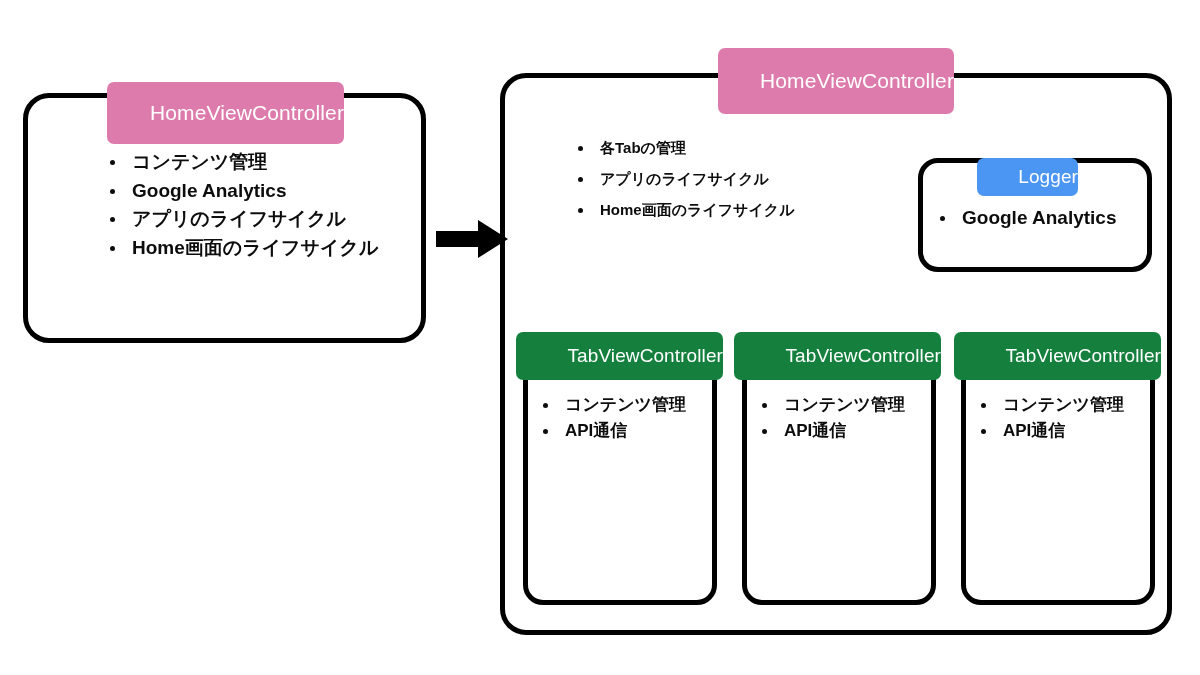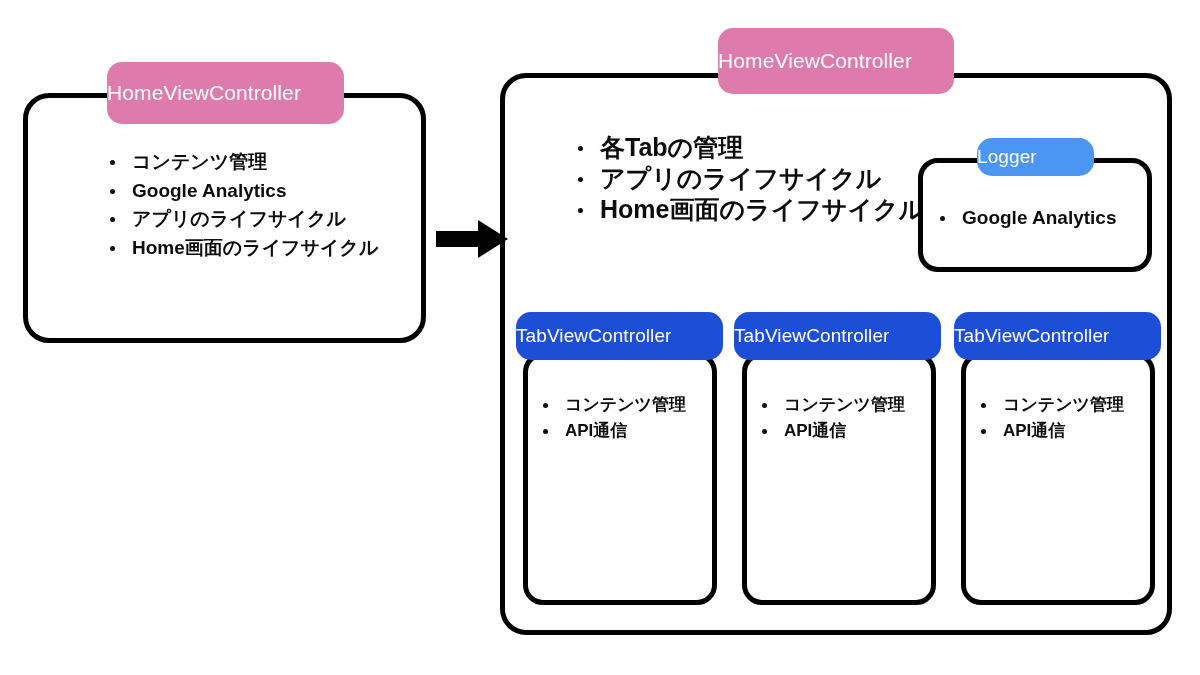--- a/index.html
+++ b/index.html
@@ -32,29 +32,30 @@
     border-width: 5px;
     border-radius: 20px;
   }
 
   
   .chip {
     position: absolute;
     box-sizing: border-box;
     display: flex;
     align-items: center;
-    justify-content: flex-start;
-    border-radius: 15px;
+    justify-content: flex-end;
+    border-radius: 7px;
     color: #ffffff;
     white-space: nowrap;
     letter-spacing: 0.1px;
     z-index: 5;
+    margin-top: 20px;
   }
   .chip.pink   { background: #dd7cac; }
-  .chip.red    { background: #1d4ed8; }
+  .chip.red    { background: #15803d; }
   .chip.blue   { background: #4a96f2; }
 
   
   ul.bullets {
     position: absolute;
     margin: 0;
     padding: 0;
     list-style: none;
   }
   ul.bullets li {
@@ -122,38 +123,38 @@
   </svg>
 
   <div>
 
     <div class="box" style="left:500px; top:73px; width:672px; height:562px;"></div>
 
     <div class="chip pink" style="left:718px; top:28px; width:236px; height:66px; font-size:21px;">
       <span>HomeViewController</span>
     </div>
 
-    <ul class="bullets" style="left:578px; top:132px; font-size:25px; line-height:31px;">
+    <ul class="bullets" style="left:578px; top:132px; font-size:15px; line-height:31px;">
       <li>
         <span class="dot"></span>
         <span class="txt">各Tabの管理</span>
       </li>
       <li>
         <span class="dot"></span>
         <span class="txt">アプリのライフサイクル</span>
       </li>
       <li>
         <span class="dot"></span>
         <span class="txt">Home画面のライフサイクル</span>
       </li>
     </ul>
 
     <div class="box thin" style="left:918px; top:158px; width:234px; height:114px;"></div>
 
-    <div class="chip blue" style="left:977px; top:138px; width:117px; height:38px; font-size:19px;">
+    <div class="chip blue" style="left:977px; top:138px; width:101px; height:38px; font-size:19px;">
       <span>Logger</span>
     </div>
 
     <ul class="bullets" style="left:940px; top:205px; font-size:19px; line-height:26px;">
       <li>
         <span class="dot"></span>
         <span class="txt">Google Analytics</span>
       </li>
     </ul>
 

